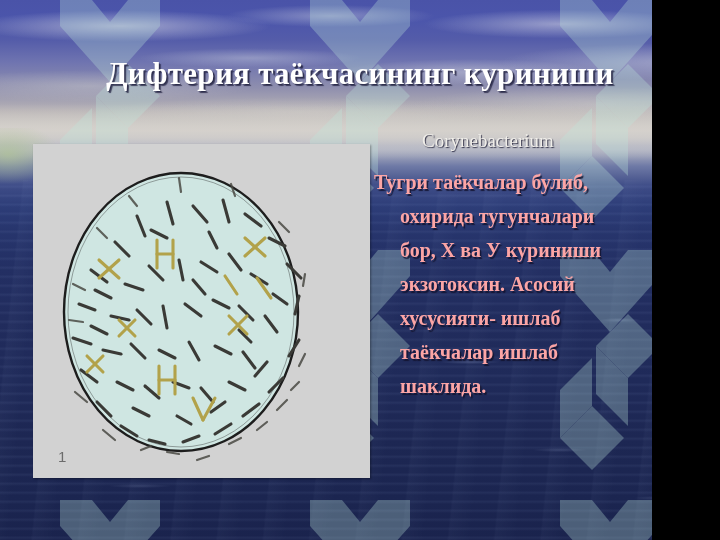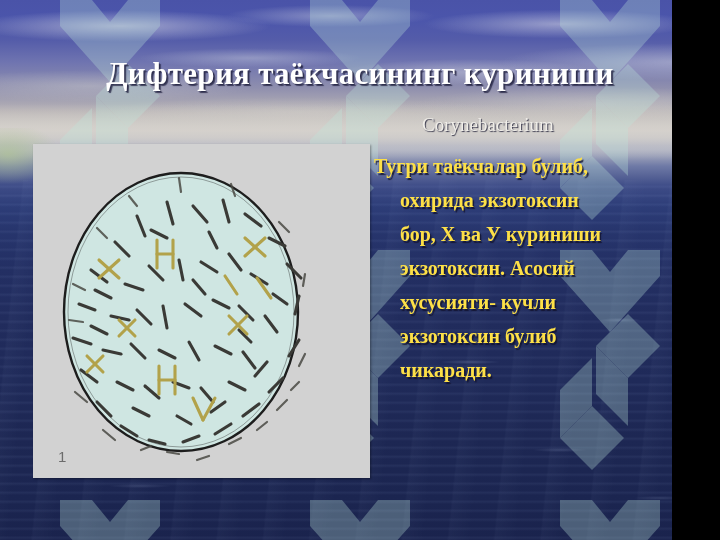--- a/index.html
+++ b/index.html
@@ -8,21 +8,20 @@
     padding: 0;
     background: #000;
   }
   #slide {
     position: relative;
     width: 652px;
     height: 540px;
     overflow: hidden;
     font-family: "Liberation Serif", "DejaVu Serif", serif;
     background: #1d2a5c;
-    padding-left: 20px;
   }
 
   
   .bg-layer { position: absolute; left: 0; top: 0; width: 720px; height: 540px; }
 
   .bg-sky {
     background:
       linear-gradient(to bottom,
         #4a53a8 0px,
         #4b55ab 18px,
@@ -136,38 +135,38 @@
     position: absolute;
     left: 58px; top: 448px;
     font-size: 15px;
     color: #6c6c6c;
     font-family: "Liberation Sans", sans-serif;
   }
 
   
   .text-col {
     position: absolute;
-    left: 372px; top: 110px;
+    left: 372px; top: 126px;
     width: 336px;
     font-family: Liberation Serif, serif;
   }
   .species {
     color: #f0eee9;
     font-size: 19px;
     line-height: 30px;
     padding-left: 28px;
     text-indent: 8px;
     text-shadow: 1px 1px 1px rgba(20,20,45,.8);
   }
   .species .ln { display:block; text-indent:0; }
   .species .ln.first { text-indent: 22px; }
 
   .body-para {
     margin-top: 9px;
-    color: #fde047;
+    color: #fca5a5;
     font-size: 20px;
     font-weight: bold;
     line-height: 34px;
     text-shadow: 1.5px 1.5px 1px rgba(18,18,45,.85);
   }
   .body-para .ln { display:block; padding-left: 28px; white-space: nowrap; }
   .body-para .ln.first { padding-left: 2px; }
 </style>
 </head>
 <body>
@@ -317,23 +316,23 @@
   <div class="scale-num">1</div>
 
   <div class="text-col">
 
     <div class="species">
       <span class="ln first">Corynebacterium</span>
     </div>
 
     <div class="body-para">
       <span class="ln first">Тугри таёкчалар булиб,</span>
-      <span class="ln">охирида экзотоксин</span>
+      <span class="ln">охирида тугунчалари</span>
       <span class="ln">бор, Х ва У куриниши</span>
       <span class="ln">экзотоксин. Асосий</span>
-      <span class="ln">хусусияти- кучли</span>
-      <span class="ln">экзотоксин  булиб</span>
-      <span class="ln">чикаради.</span>
+      <span class="ln">хусусияти- ишлаб</span>
+      <span class="ln">таёкчалар  ишлаб</span>
+      <span class="ln">шаклида.</span>
     </div>
 
   </div>
 
 </div>
 
 </body></html>

